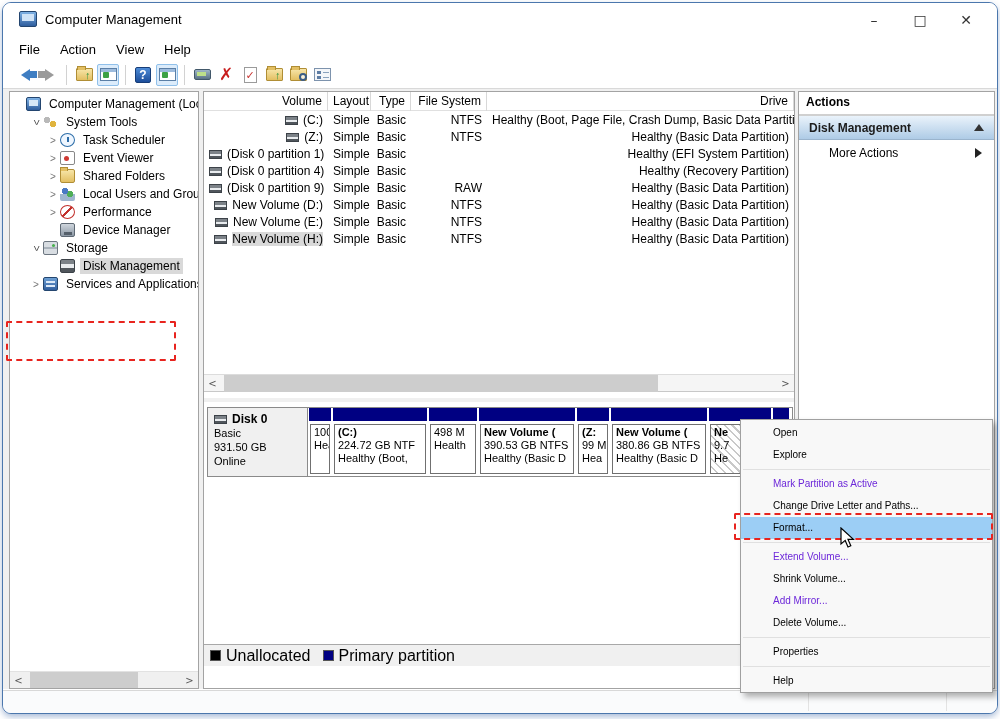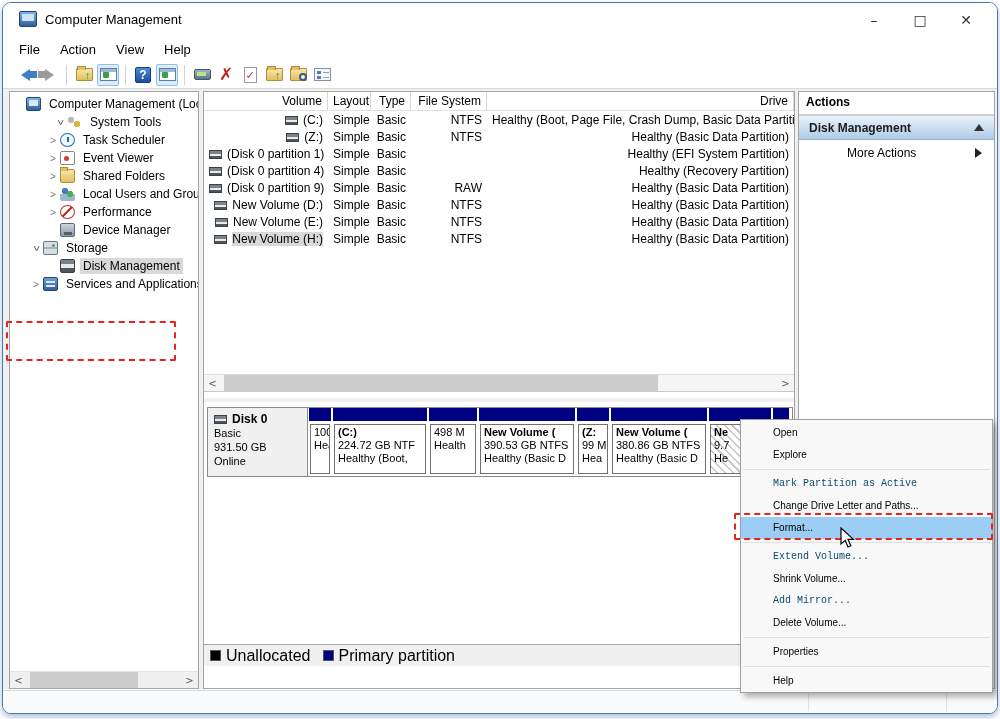--- a/index.html
+++ b/index.html
@@ -118,27 +118,27 @@
   
   .legend { position:absolute; left:0; right:0; bottom:0; height:22px; background:#f0f0f0; border-top:1px solid #a8a8a8;
     display:flex; align-items:center; padding-left:6px; }
   .lg-swatch { width:11px; height:11px; border:1px solid #555; margin-right:5px; }
   .lg-label { margin-right:12px; font-size:16px; }
   
   .ap-header { height:24px; font-weight:bold; padding:3px 7px; border-bottom:2px solid #d0d0d0; font-size:12px; }
   .ap-section { height:24px; display:flex; align-items:center; justify-content:space-between; padding:0 10px;
     background:linear-gradient(#eaf3fb,#aecbe6); border-bottom:1px solid #9ab4cd; font-size:12px; font-weight:bold; color:#1c1c1c; }
   .tri-up { width:0; height:0; border-left:5px solid transparent; border-right:5px solid transparent; border-bottom:7px solid #333; }
-  .ap-more { height:26px; display:flex; align-items:center; justify-content:space-between; padding:0 12px 0 30px; font-size:12px;margin-left:18px; }
+  .ap-more { height:26px; display:flex; align-items:center; justify-content:space-between; padding:0 12px 0 30px; font-size:12px; }
   .tri-right { width:0; height:0; border-top:5px solid transparent; border-bottom:5px solid transparent; border-left:7px solid #222; }
   
   .ctx { position:absolute; left:737px; top:416px; width:253px; height:274px; background:#f8f8f8;
     border:1px solid #a0a0a0; box-shadow:4px 4px 6px rgba(0,0,0,.3); z-index:20; padding:2px 0; }
   .ctx-item { height:22px; line-height:22px; padding-left:32px; font-size:10px; white-space:nowrap; }
-  .ctx-item.disabled { color:#0c4a6e;font-family:Liberation Mono, monospace; }
+  .ctx-item.disabled { color:#6d28d9; }
   .ctx-item.hl { background:#9ccef5; }
   .ctx-sep { height:1px; background:#e0e0e0; margin:3px 2px; }
   
   .red-dash { position:absolute; border:2.5px dashed #e8241f; border-radius:2px; z-index:30; pointer-events:none; }
   .rd-tree { left:3px; top:318px; width:170px; height:40px; }
   .rd-format { left:731px; top:510px; width:259px; height:27px; }
   .cursor { position:absolute; left:836px; top:524px; z-index:40; }
   
   .statusbar { position:absolute; left:0; right:0; bottom:0; height:23px; background:#fafbfc; border-top:1px solid #d8d8d8; }
   .sb-sep { position:absolute; top:2px; bottom:2px; width:1px; background:#e3e3e3; }
@@ -219,21 +219,21 @@
 
   <div class="main-bg"></div>
 
   <div class="panel tree-panel">
     <div class="tree">
         <div class="tree-row" style="padding-left: 4px;">
           <span class="expander"></span>
           <span class="ti computer"></span>
           <span class="tree-label">Computer Management (Local</span>
         </div>
-        <div class="tree-row" style="padding-left: 21px; margin-left: 24px;">
+        <div class="tree-row" style="padding-left: 21px;">
           <span class="expander exp" style="display: inline-block; transform: rotate(90deg);">&gt;</span>
           <span class="ti tools"></span>
           <span class="tree-label">System Tools</span>
         </div>
         <div class="tree-row" style="padding-left: 38px;">
           <span class="expander">&gt;</span>
           <span class="ti clock"></span>
           <span class="tree-label">Task Scheduler</span>
         </div>
         <div class="tree-row" style="padding-left: 38px;">

